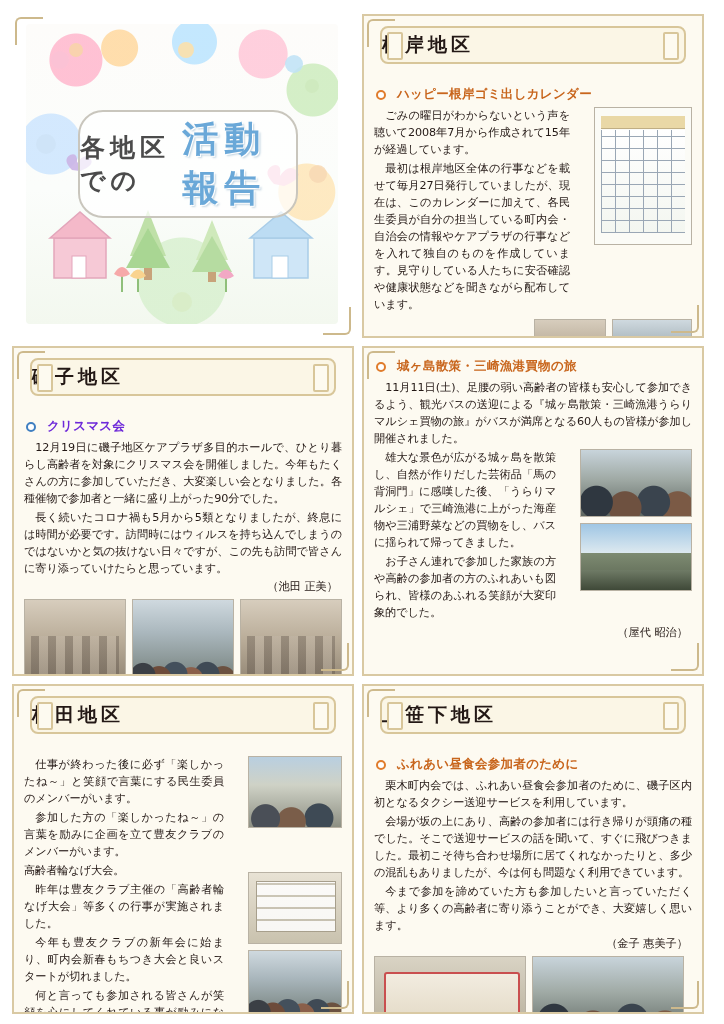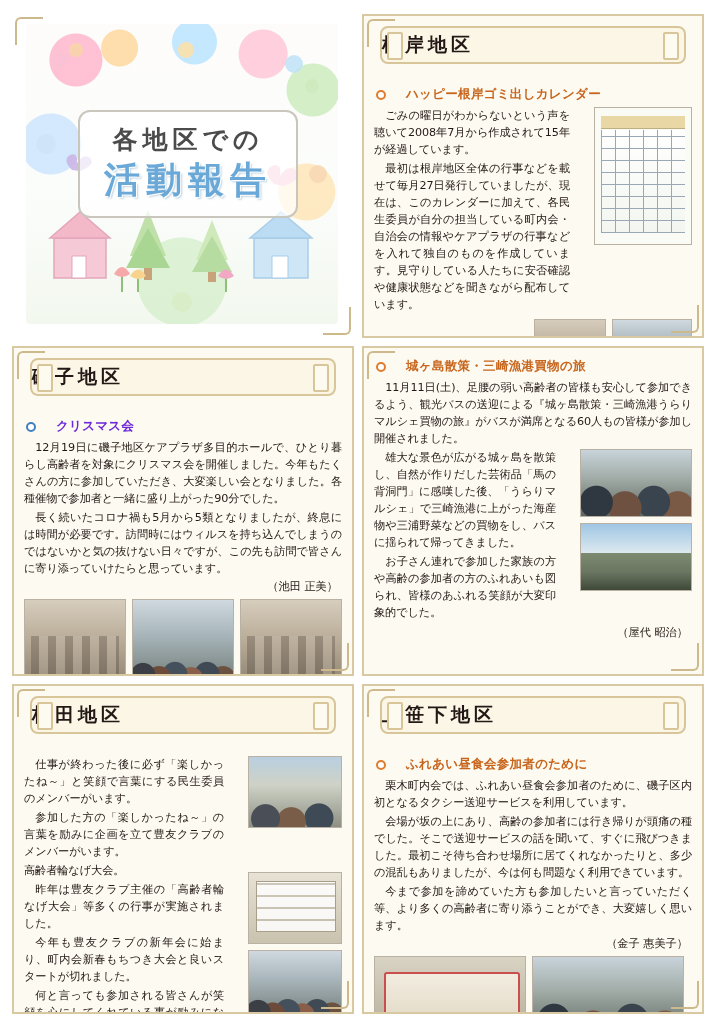--- a/index.html
+++ b/index.html
@@ -48,23 +48,23 @@
       radial-gradient(circle at 76% 10%, rgba(255,196,214,.8) 0 24px, rgba(255,196,214,0) 25px),
       radial-gradient(circle at 92% 22%, rgba(205,236,190,.85) 0 26px, rgba(205,236,190,0) 27px),
       radial-gradient(circle at 8% 40%, rgba(198,226,255,.75) 0 30px, rgba(198,226,255,0) 31px),
       radial-gradient(circle at 90% 56%, rgba(255,225,170,.7) 0 28px, rgba(255,225,170,0) 29px),
       radial-gradient(circle at 50% 86%, rgba(210,238,200,.7) 0 44px, rgba(210,238,200,0) 45px),
       linear-gradient(180deg,#fdfcfa 0%,#fbfdfb 55%,#f3f8ef 100%);
   }
   .cover-art{position:absolute;left:0;top:0;width:312px;height:300px;}
   .cover-title{
     position:absolute;left:52px;top:86px;width:216px;height:104px;
-    border:2px solid #c9c6bd;border-radius:12px;
+    border:2px solid #c9c6bd;border-radius:25px;
     background:rgba(255,255,255,.72);
-    display:flex;flex-direction:column;align-items:center;justify-content:center;
+    display:flex;flex-direction:row;align-items:center;justify-content:center;
   }
   .cover-title .l1{
     font-size:25px;letter-spacing:5px;color:#4b4b4b;font-weight:bold;
     font-family:"DejaVu Sans", sans-serif;
   }
   .cover-title .l2{
     font-size:36px;letter-spacing:6px;font-weight:bold;
     color:#6aa8d8;
     text-shadow:1px 1px 0 #fff, 2px 2px 2px rgba(120,160,190,.45);
   }
@@ -79,21 +79,21 @@
   .dist-head:before,.dist-head:after{
     content:"";position:absolute;top:4px;width:12px;height:24px;
     border:2px solid #d8c69a;border-radius:2px;background:#fdfaf0;
   }
   .dist-head:before{left:5px;}
   .dist-head:after{right:5px;}
   .dist-head span{
     font-size:19px;font-weight:bold;letter-spacing:4px;color:#231815;
   }
   .subhead{
-    display:flex;align-items:flex-start;gap:20px;margin:2px 0 4px 2px;
+    display:flex;align-items:flex-start;gap:11px;margin:2px 0 4px 2px;
   }
   .bullet{
     flex:none;width:10px;height:10px;border-radius:50%;
     margin-top:4px;
     border:2px solid #e07c2c;background:#fff;box-sizing:border-box;
   }
   .bullet.blue{border-color:#3f7fc1;}
   .subhead .st{
     font-size:12.5px;font-weight:bold;color:#231815;letter-spacing:.3px;
   }

